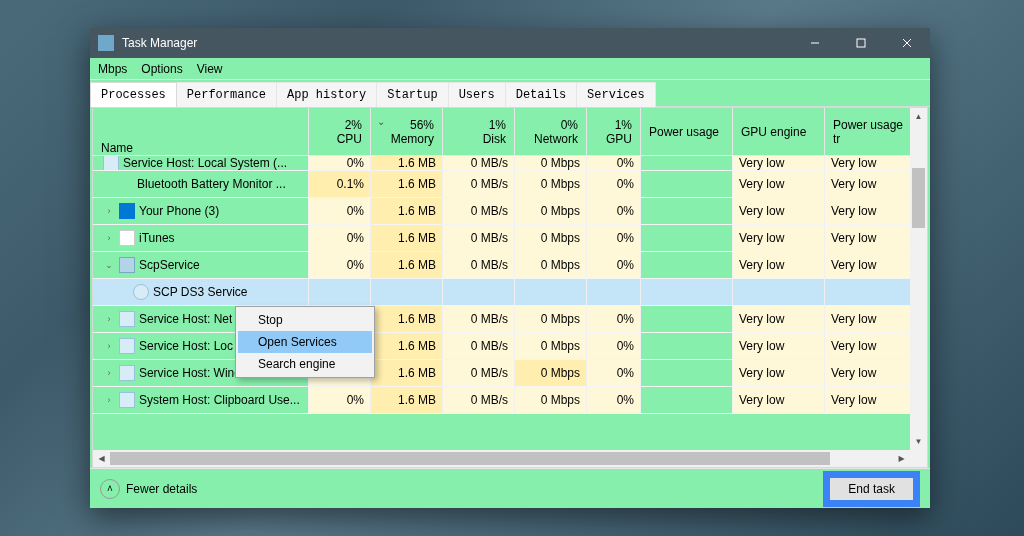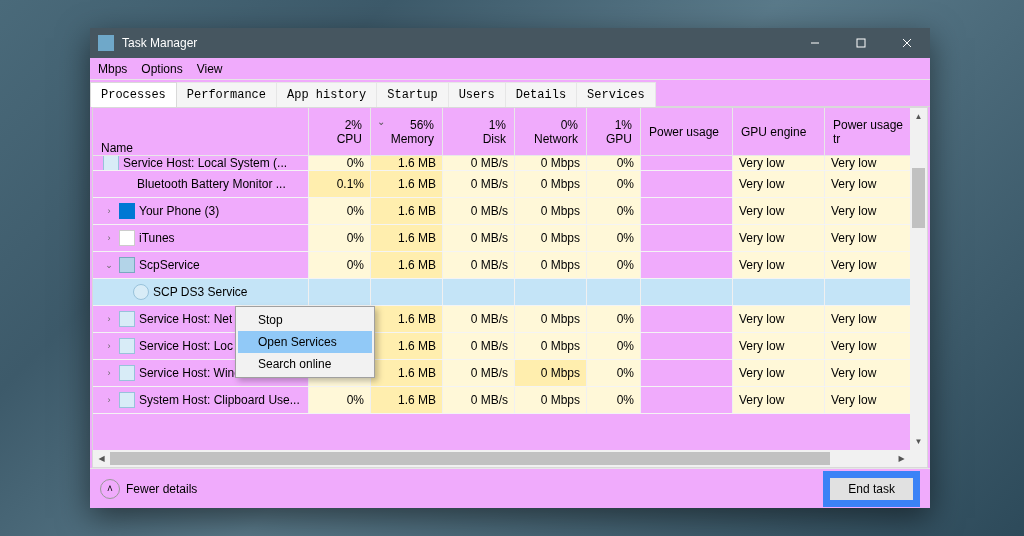--- a/index.html
+++ b/index.html
@@ -9,21 +9,21 @@
     height: 536px;
     background: linear-gradient(135deg, #4a6a7a 0%, #3d5a6a 25%, #5a7a8a 50%, #2d4a5a 100%);
     position: relative;
     overflow: hidden;
     font-size: 12px;
   }
   .window {
     position: absolute;
     left: 90px; top: 28px;
     width: 840px; height: 480px;
-    background: #f0abfc;
+    background: #86efac;
     box-shadow: 0 10px 30px rgba(0,0,0,.5);
     display: flex; flex-direction: column;
   }
   .titlebar {
     height: 30px;
     background: #465660;
     color: #fff;
     display: flex; align-items: center;
     padding-left: 8px;
   }
@@ -497,14 +497,14 @@
       <span class="circle">˄</span>
       <span>Fewer details</span>
     </div>
     <button class="endtask">End task</button>
   </div>
 </div>
 
 <div class="context-menu">
   <div class="ctx-item">Stop</div>
   <div class="ctx-item hover">Open Services</div>
-  <div class="ctx-item">Search online</div>
+  <div class="ctx-item">Search engine</div>
 </div>
 
 </body></html>

